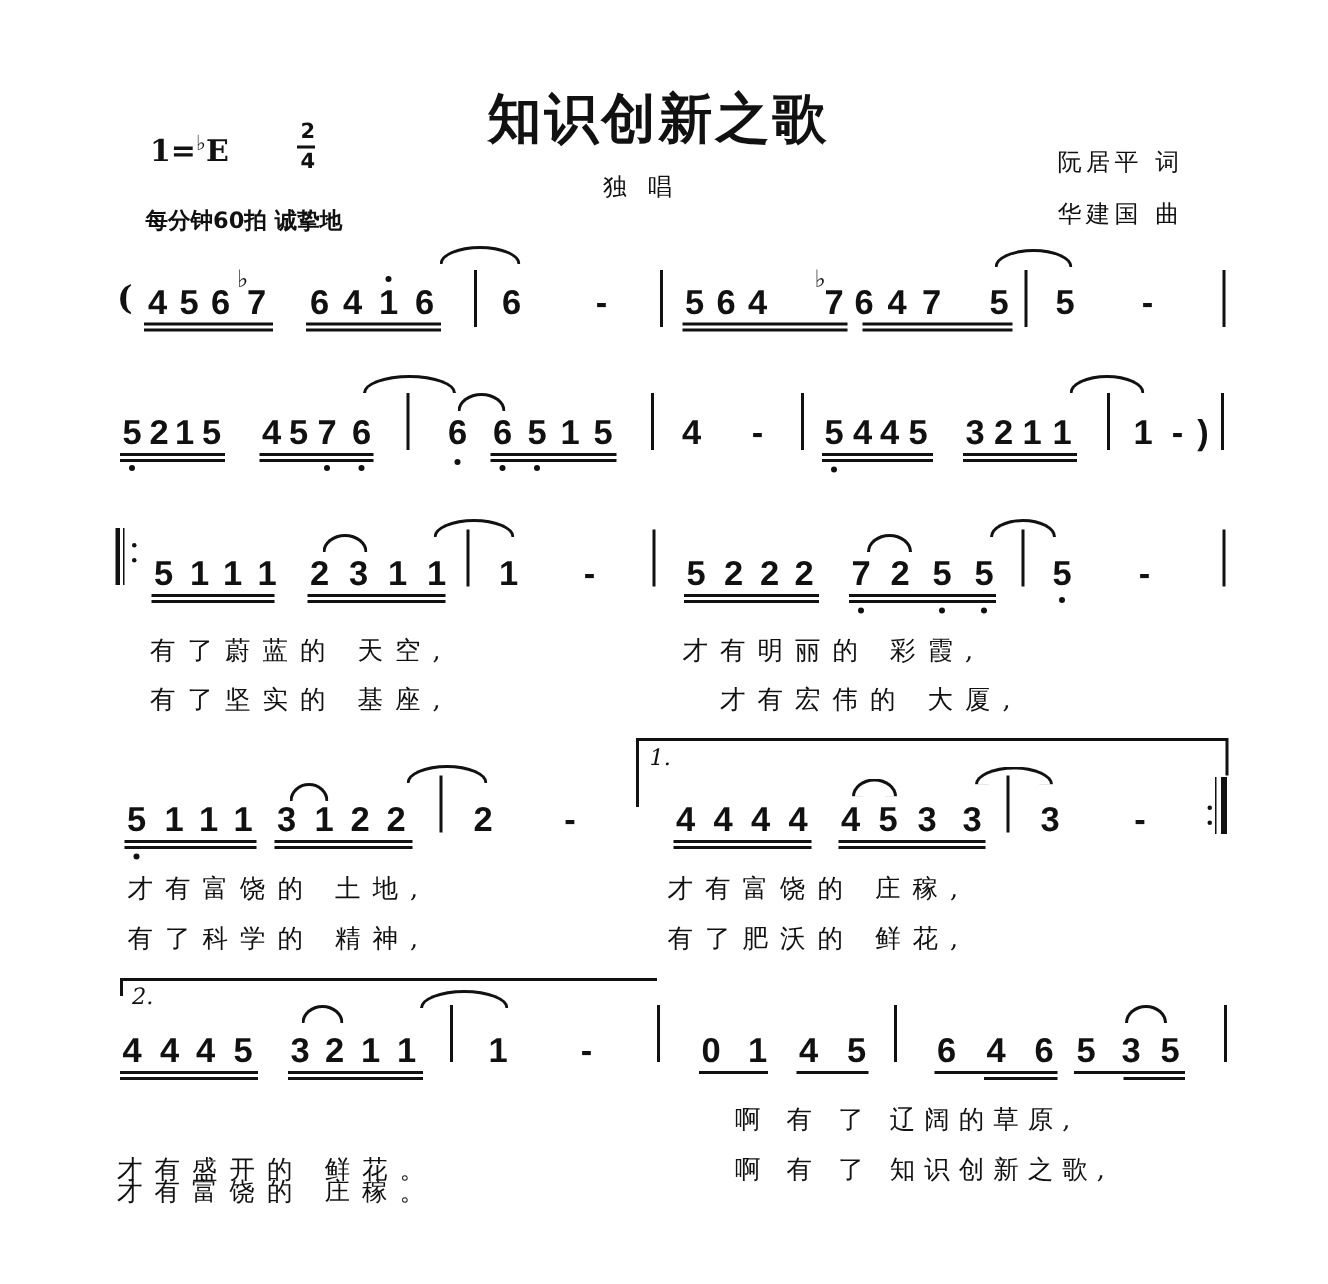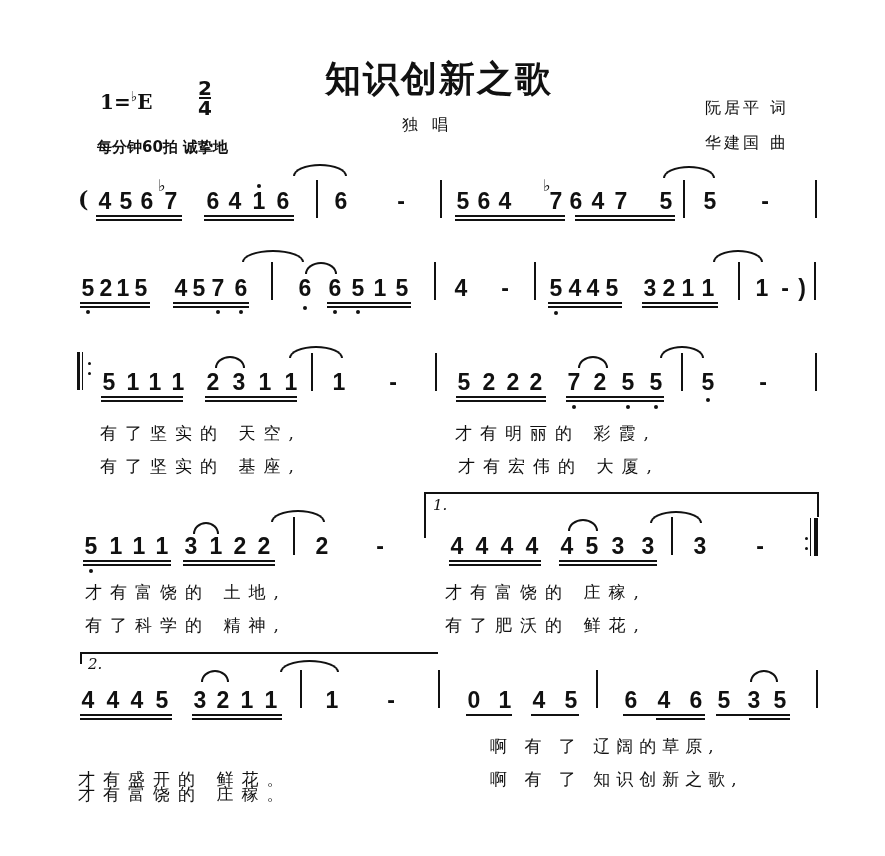--- a/index.html
+++ b/index.html
@@ -1,21 +1,21 @@
 <!DOCTYPE html>
 <html><head>
 <meta charset="utf-8">
 <style>
   html, body { margin:0; padding:0; background:#ffffff; }
   body { width:885px; height:856px; position:relative; overflow:hidden; color:#111; font-family:"DejaVu Sans", sans-serif; }
   .abs { position:absolute; }
   .title { left:325px; top:55px; font-family:"DejaVu Serif", serif; font-size:36px; font-weight:bold; letter-spacing:2px; }
   .key { left:100px; top:88px; font-family:"DejaVu Serif", serif; font-size:20px; font-weight:bold; }
   .key sup { font-size:14px; }
-  .meter { left:198px; top:80px; font-size:20px; font-weight:bold; text-align:left; line-height:16px; }
+  .meter { left:198px; top:80px; font-size:14px; font-weight:bold; text-align:right; line-height:16px; }
   .meter .bar { display:block; width:12px; border-top:2px solid #111; margin:1px auto; }
   .sub { left:402px; top:115px; font-family:"DejaVu Serif", serif; font-size:16px; letter-spacing:14px; }
   .tempo { left:97px; top:138px; font-size:15px; font-weight:bold; }
   .credit { font-family:"DejaVu Serif", serif; font-size:16px; letter-spacing:3px; }
   .n { position:absolute; font-family:"Liberation Sans", sans-serif; font-weight:bold; font-size:23px; line-height:24px; width:16px; text-align:center; }
   .barl { position:absolute; width:2px; background:#111; height:38px; }
   .ul { position:absolute; height:0; border-top:2px solid #111; }
   .dot { position:absolute; width:4px; height:4px; background:#111; border-radius:50%; }
   .slur { position:absolute; border:2px solid #111; border-bottom:none; border-radius:50% 50% 0 0 / 100% 100% 0 0; height:10px; }
   .lyr { position:absolute; font-family:"DejaVu Serif", serif; font-size:17px; letter-spacing:8px; white-space:nowrap; }
@@ -166,24 +166,24 @@
     <div class="ul" style="left:566px;top:400px;width:98px;"></div>
   <div class="dot" style="left:572px;top:405px;"></div>
     <div class="dot" style="left:626px;top:405px;"></div>
     <div class="dot" style="left:654px;top:405px;"></div>
   <div class="slur" style="left:660px;top:346px;width:40px;"></div>
   <div class="barl" style="left:681px;top:353px;"></div>
   <div class="n" style="left:700px;top:370px;">5</div>
   <div class="dot" style="left:706px;top:398px;"></div>
   <div class="n" style="left:755px;top:370px;">-</div>
   <div class="barl" style="left:815px;top:353px;"></div>
-  <div class="lyr" style="left:100px;top:422px;">有了坚实的 天空,</div>
+  <div class="lyr" style="left:100px;top:422px;">有了蔚蓝的 天空,</div>
   <div class="lyr" style="left:100px;top:455px;">有了坚实的 基座,</div>
   <div class="lyr" style="left:455px;top:422px;">才有明丽的 彩霞,</div>
-  <div class="lyr" style="left:458px;top:455px;">才有宏伟的 大厦,</div>
+  <div class="lyr" style="left:480px;top:455px;">才有宏伟的 大厦,</div>
 </div>
 
 <div>
   <div class="n" style="left:83px;top:534px;">5</div>
   <div class="n" style="left:108px;top:534px;">1</div>
   <div class="n" style="left:131px;top:534px;">1</div>
   <div class="n" style="left:154px;top:534px;">1</div>
   <div class="ul" style="left:83px;top:560px;width:88px;"></div>
     <div class="ul" style="left:83px;top:564px;width:88px;"></div>
   <div class="dot" style="left:89px;top:569px;"></div>

